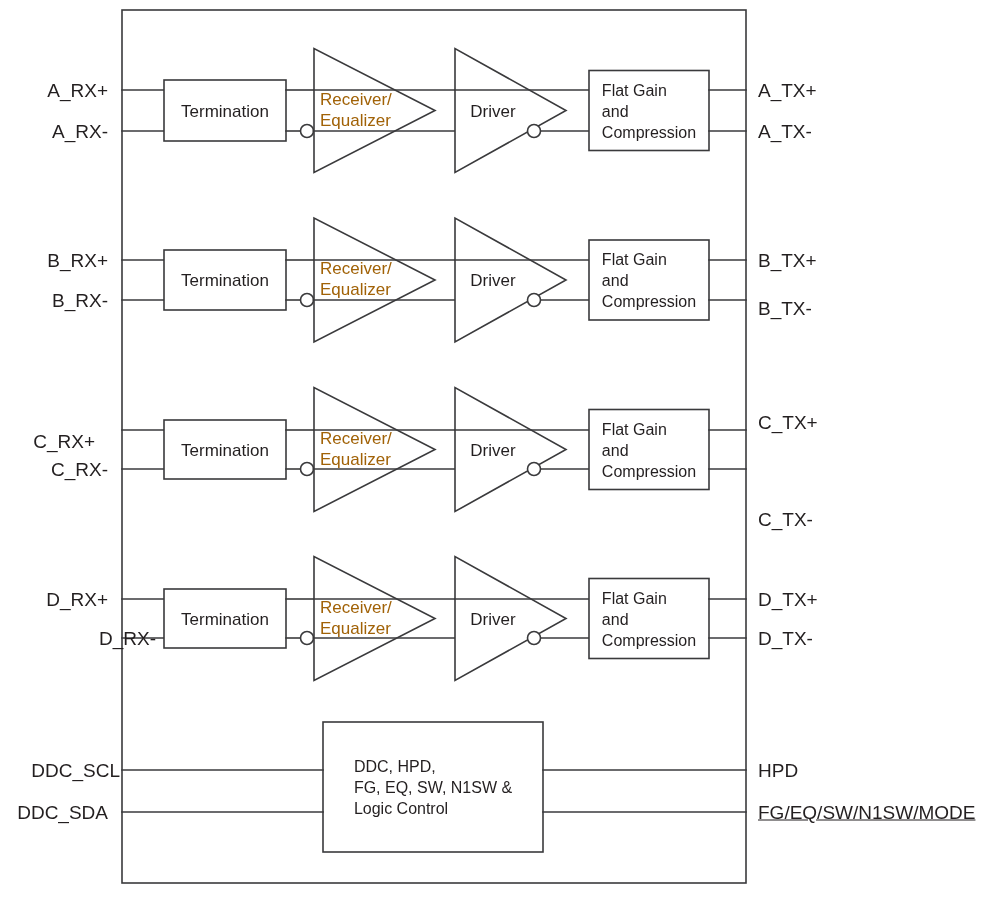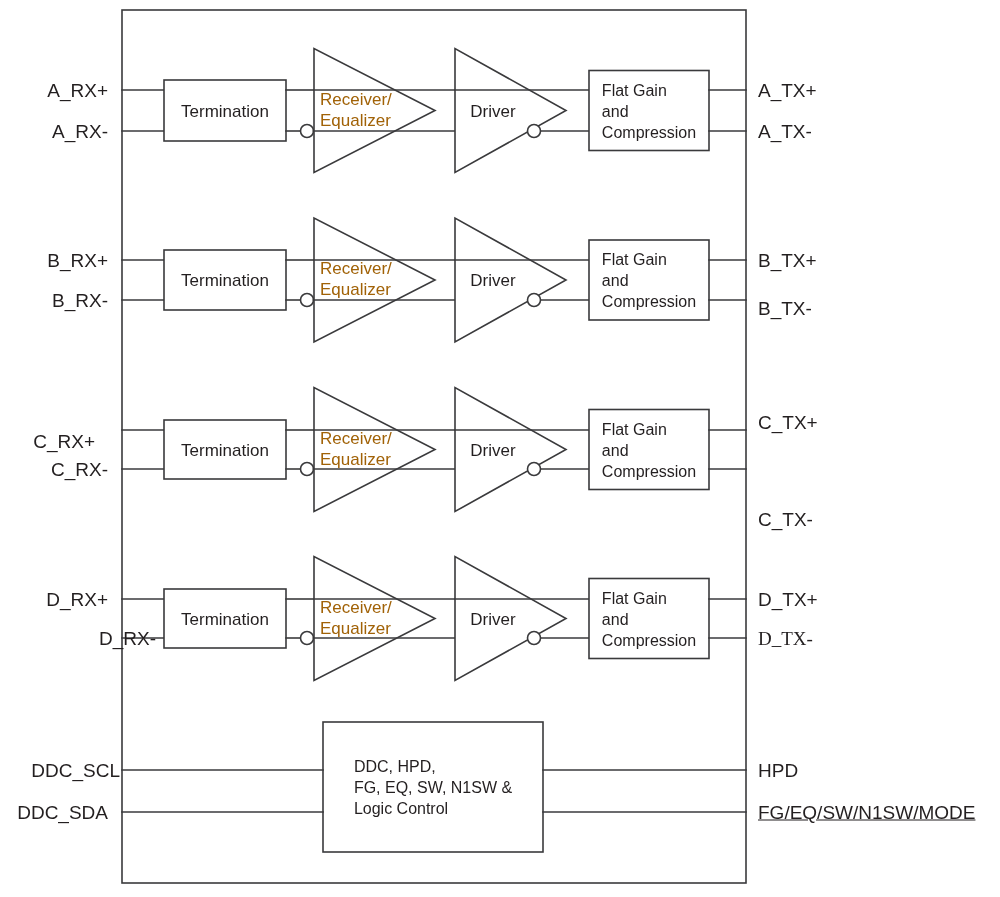--- a/index.html
+++ b/index.html
@@ -182,21 +182,21 @@
       <div>Driver</div>
     </div>
     <div class="blk-text" style="left: 649px; top: 618.5px; font-size: 16px;">
       <div>Flat Gain</div>
       <div>and</div>
       <div>Compression</div>
     </div>
     <div class="lbl left" style="left: 108px; top: 599px;">D_RX+</div>
     <div class="lbl left" style="left: 108px; top: 638px; margin-left: 48px;">D_RX-</div>
     <div class="lbl right" style="left: 758px; top: 599px;">D_TX+</div>
-    <div class="lbl right" style="left: 758px; top: 638px; font-family: Liberation Serif, serif;">D_TX-</div>
+    <div class="lbl right" style="left: 758px; top: 638px;">D_TX-</div>
     <div class="blk-text" style="left: 433px; top: 787px; font-size: 16px;">
       <div>DDC, HPD,</div>
       <div>FG, EQ, SW, N1SW &amp;</div>
       <div>Logic Control</div>
     </div>
     <div class="lbl left" style="left: 120px; top: 770px;">DDC_SCL</div>
     <div class="lbl left" style="left: 108px; top: 812px;">DDC_SDA</div>
     <div class="lbl right" style="left: 758px; top: 770px;">HPD</div>
     <div class="lbl right" style="left: 758px; top: 812px; text-decoration: underline;">FG/EQ/SW/N1SW/MODE</div>
   </div>

